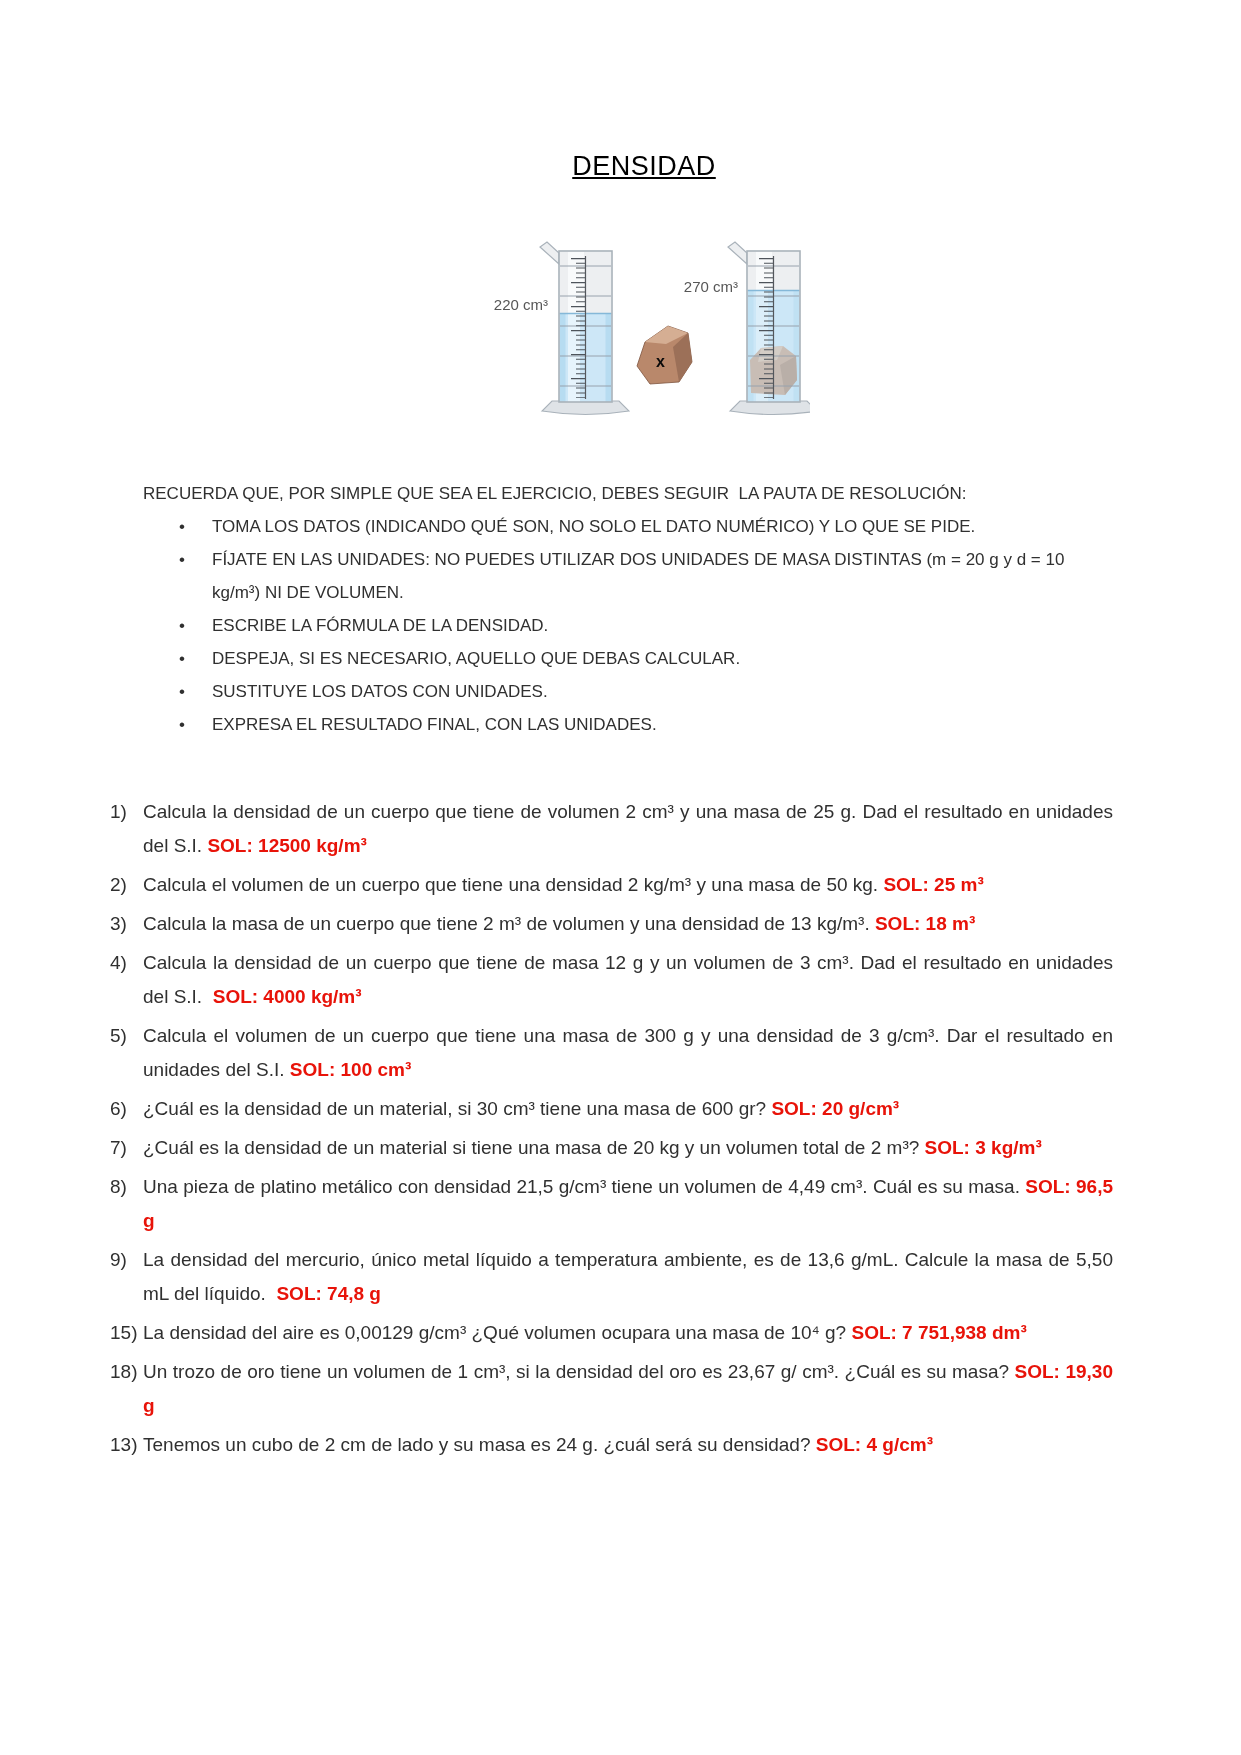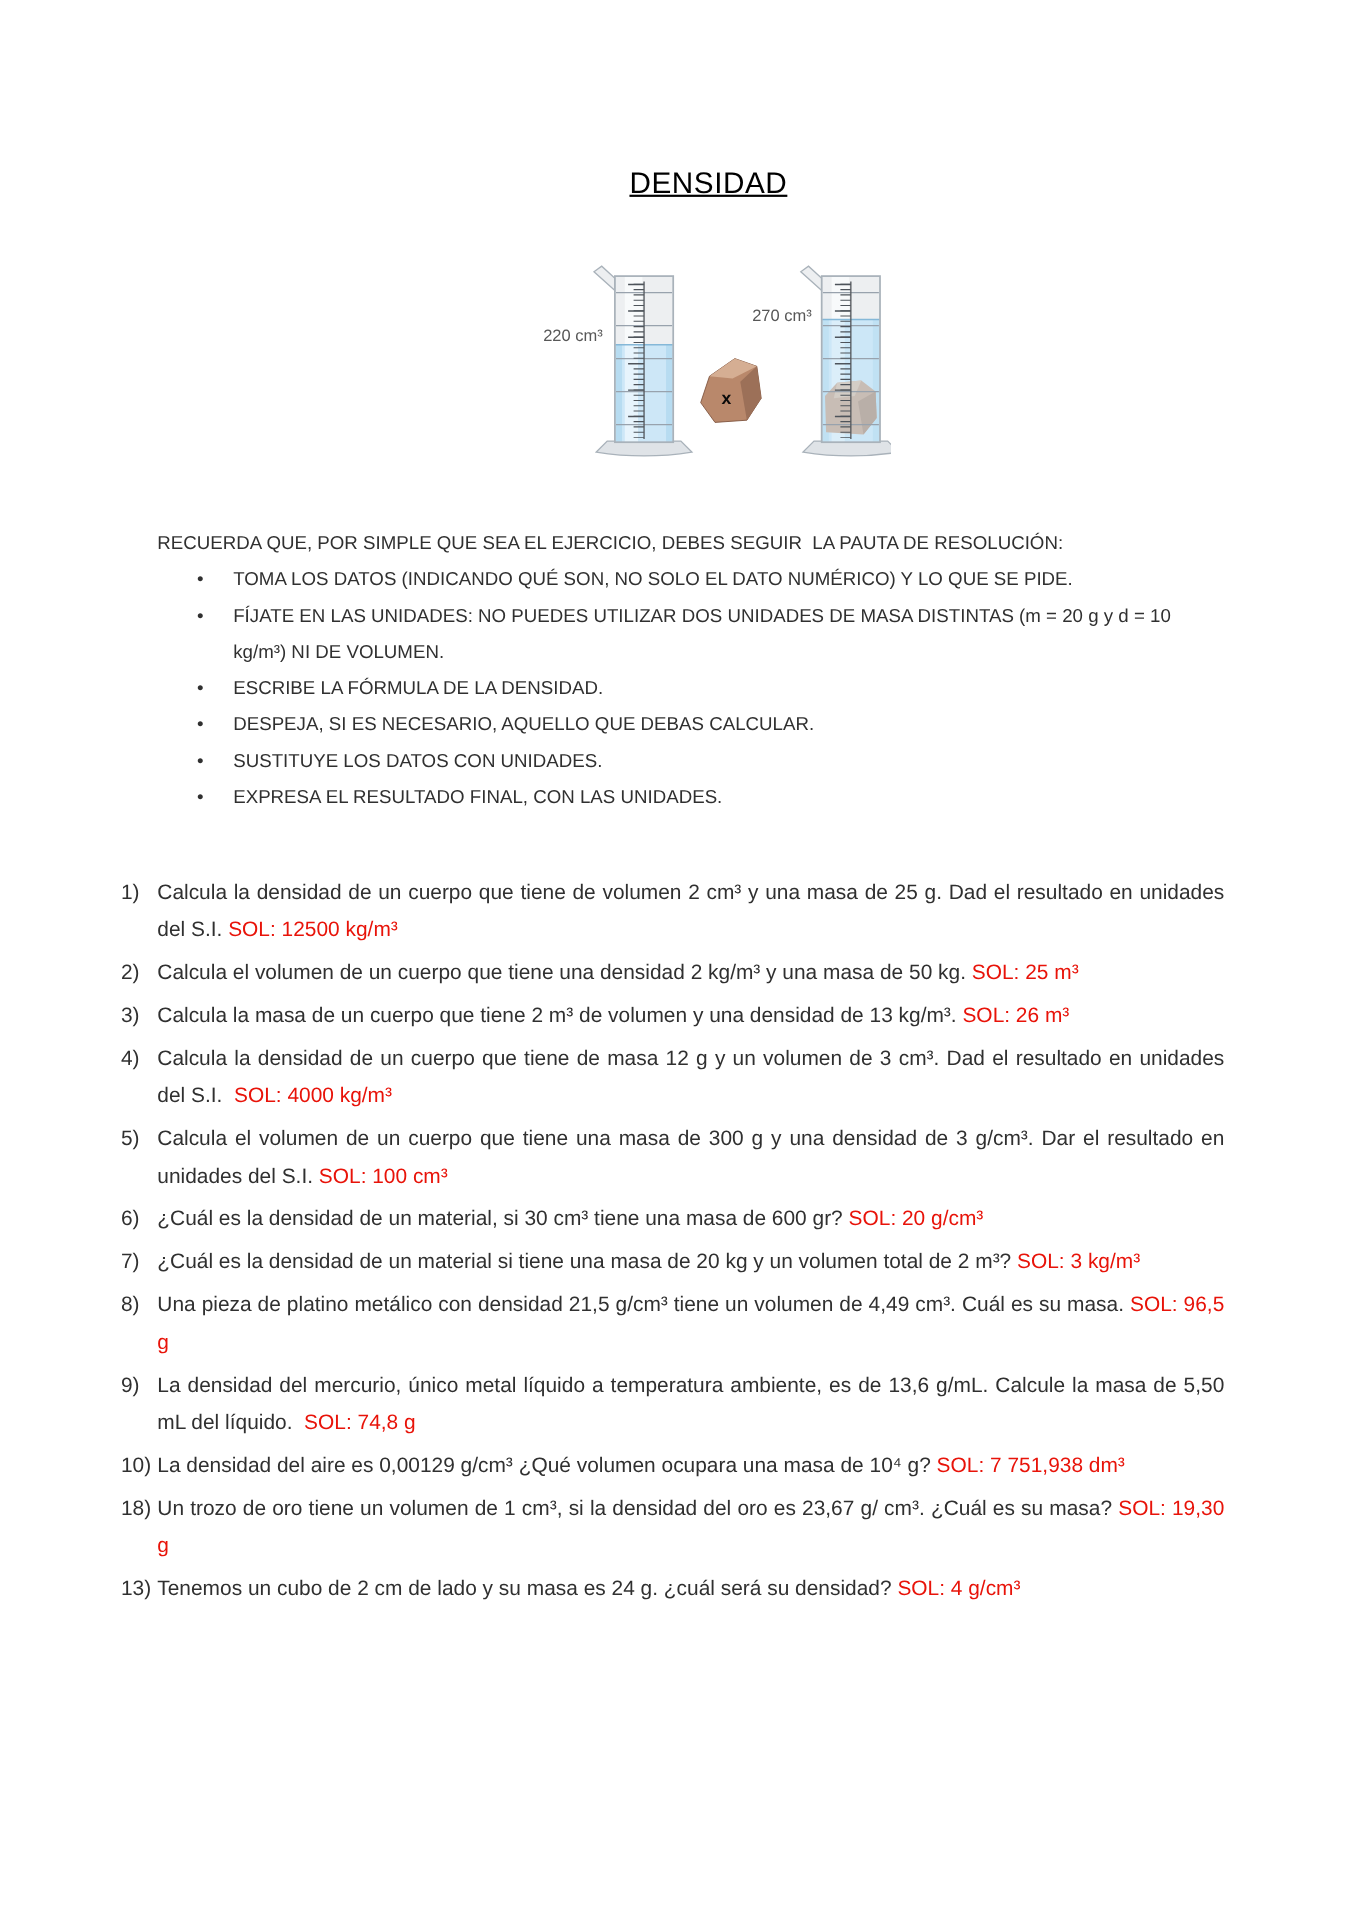--- a/index.html
+++ b/index.html
@@ -58,21 +58,21 @@
   }
   .bullets{list-style:none;margin:0;padding:0 0 0 69px;font-size:17px;line-height:33px;}
   .bullet-row{display:flex;}
   .dot{flex:0 0 33px;}
   .btext{flex:1;white-space:pre-wrap;}
 
   .problems{list-style:none;margin:54px 0 0 0;padding:0;font-size:19px;line-height:34px;}
   .problem-row{display:flex;margin-bottom:5px;}
   .num{flex:0 0 33px;}
   .ptext{flex:1;text-align:justify;white-space:pre-wrap;}
-  .sol{color:var(--sol-red);font-weight:normal;}
+  .sol{color:var(--sol-red);font-weight:bold;}
 </style>
 </head>
 <body>
 
 <div class="page">
 
   <h1 class="title">DENSIDAD</h1>
 
   <div class="figure">
     <svg width="330" height="200" viewBox="0 0 330 200">
@@ -182,21 +182,21 @@
     <span class="ptext"><span>Calcula la densidad de un cuerpo que tiene de volumen 2 cm³ y una masa de 25 g. Dad el resultado en unidades del S.I. </span><span class="sol">SOL: 12500 kg/m³</span></span>
   </li>
 
   <li class="problem-row">
     <span class="num">2)</span>
     <span class="ptext"><span>Calcula el volumen de un cuerpo que tiene una densidad 2 kg/m³ y una masa de 50 kg. </span><span class="sol">SOL: 25 m³</span></span>
   </li>
 
   <li class="problem-row">
     <span class="num">3)</span>
-    <span class="ptext"><span>Calcula la masa de un cuerpo que tiene 2 m³ de volumen y una densidad de 13 kg/m³. </span><span class="sol">SOL: 26 m³</span></span>
+    <span class="ptext"><span>Calcula la masa de un cuerpo que tiene 2 m³ de volumen y una densidad de 13 kg/m³. </span><span class="sol">SOL: 18 m³</span></span>
   </li>
 
   <li class="problem-row">
     <span class="num">4)</span>
     <span class="ptext"><span>Calcula la densidad de un cuerpo que tiene de masa 12 g y un volumen de 3 cm³. Dad el resultado en unidades del S.I.  </span><span class="sol">SOL: 4000 kg/m³</span></span>
   </li>
 
   <li class="problem-row">
     <span class="num">5)</span>
     <span class="ptext"><span>Calcula el volumen de un cuerpo que tiene una masa de 300 g y una densidad de 3 g/cm³. Dar el resultado en unidades del S.I. </span><span class="sol">SOL: 100 cm³</span></span>
@@ -216,21 +216,21 @@
     <span class="num">8)</span>
     <span class="ptext"><span>Una pieza de platino metálico con densidad 21,5 g/cm³ tiene un volumen de 4,49 cm³. Cuál es su masa. </span><span class="sol">SOL: 96,5 g</span></span>
   </li>
 
   <li class="problem-row">
     <span class="num">9)</span>
     <span class="ptext"><span>La densidad del mercurio, único metal líquido a temperatura ambiente, es de 13,6 g/mL. Calcule la masa de 5,50 mL del líquido.  </span><span class="sol">SOL: 74,8 g</span></span>
   </li>
 
   <li class="problem-row">
-    <span class="num">10)</span>
+    <span class="num">15)</span>
     <span class="ptext"><span>La densidad del aire es 0,00129 g/cm³ ¿Qué volumen ocupara una masa de 10⁴ g? </span><span class="sol">SOL: 7 751,938 dm³</span></span>
   </li>
 
 
   <li class="problem-row">
     <span class="num">18)</span>
     <span class="ptext"><span>Un trozo de oro tiene un volumen de 1 cm³, si la densidad del oro es 23,67 g/ cm³. ¿Cuál es su masa? </span><span class="sol">SOL: 19,30 g</span></span>
   </li>
 
   <li class="problem-row">

